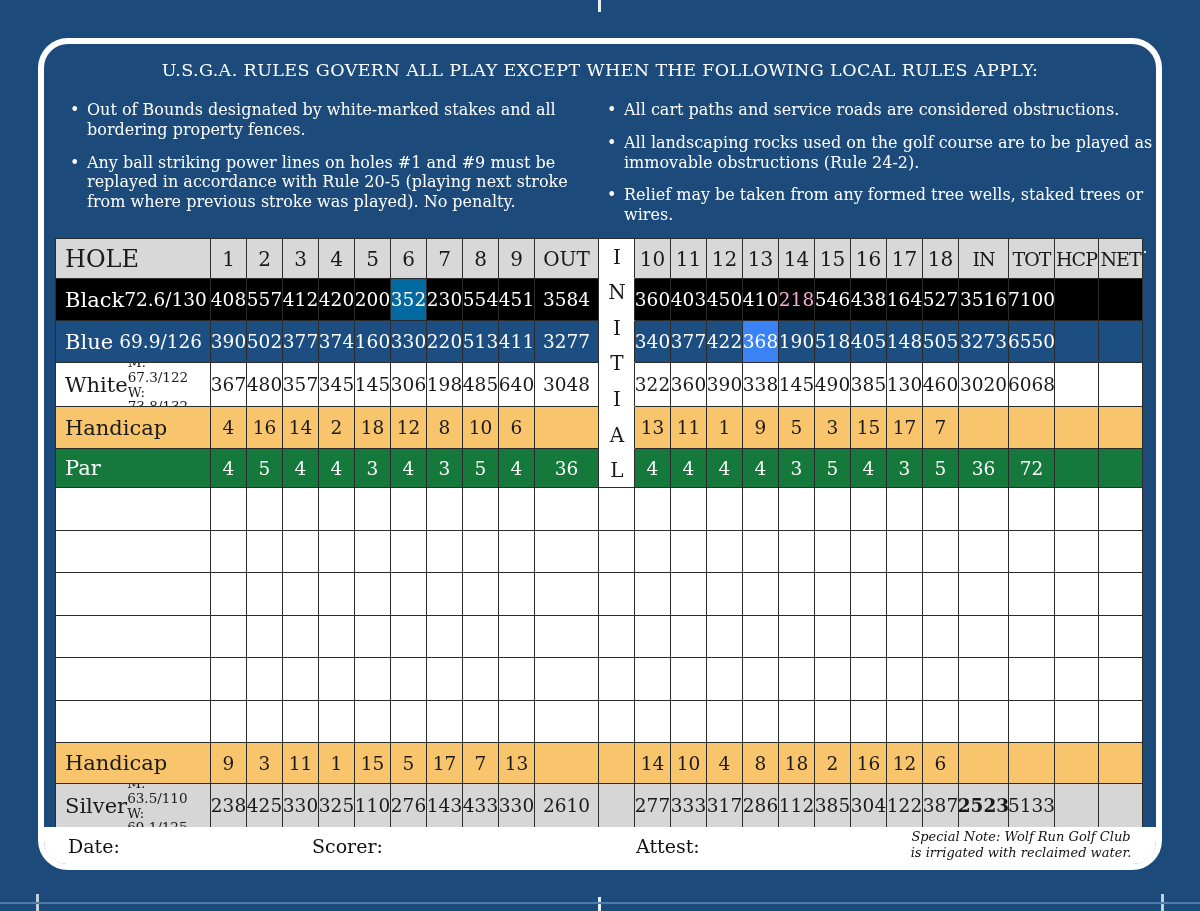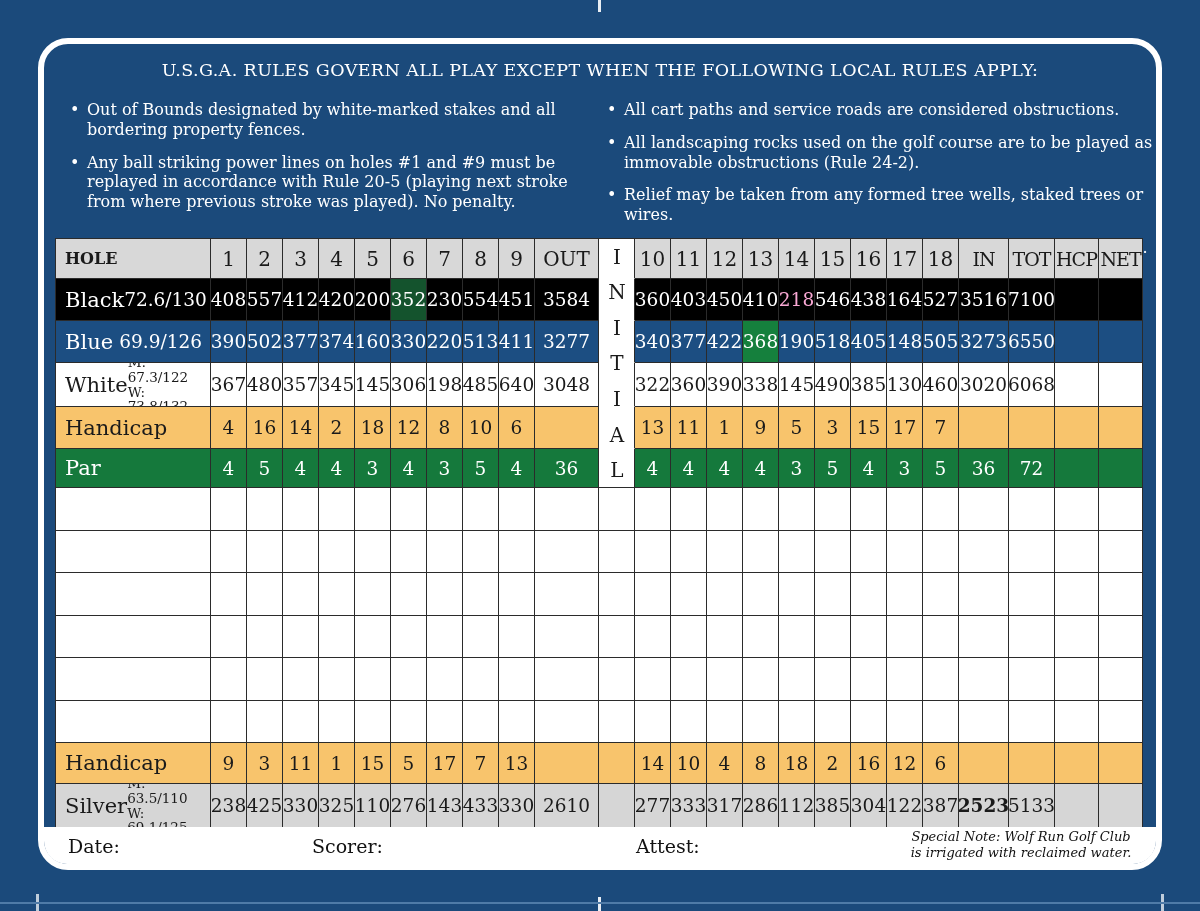--- a/index.html
+++ b/index.html
@@ -44,21 +44,21 @@
     background:#ffffff;
   }
   .cell{
     display:flex;align-items:center;justify-content:center;
     border-right:1px solid var(--bc);border-bottom:1px solid var(--bc);
     box-sizing:border-box;font-size:18.5px;overflow:hidden;
   }
   .header-cell{font-size:20px;}
   .tight{letter-spacing:-1px;font-size:19px;}
   .label-cell{justify-content:flex-start;padding:0 5px 0 9px;}
-  .hdr-label{font-size:16px;font-weight:bold;}
+  .hdr-label{font-size:24px;}
   .tee-label{font-size:21px;}
   .rating{margin-left:auto;font-size:18.5px;padding-right:3px;}
   .rating2{margin-left:auto;display:flex;flex-direction:column;
     font-size:13.5px;line-height:1.1;padding-right:1px;}
   #initial-overlay{
     position:absolute;left:544px;top:1px;width:36px;height:249px;
     display:flex;flex-direction:column;justify-content:space-around;
     align-items:center;color:#1a1a1a;font-size:20px;pointer-events:none;
   }
 
@@ -130,21 +130,21 @@
       <div class="cell header-cell tight" style="background: rgb(216, 216, 216); color: rgb(26, 26, 26);">NET</div>
       <div class="cell label-cell" style="background: rgb(0, 0, 0); color: rgb(255, 255, 255);">
         <span class="tee-label">Black</span>
         <span class="rating">72.6/130</span>
       </div>
       <div class="cell" style="background: rgb(0, 0, 0); color: rgb(255, 255, 255);">408</div>
       <div class="cell" style="background: rgb(0, 0, 0); color: rgb(255, 255, 255);">557</div>
       <div class="cell" style="background: rgb(0, 0, 0); color: rgb(255, 255, 255);">412</div>
       <div class="cell" style="background: rgb(0, 0, 0); color: rgb(255, 255, 255);">420</div>
       <div class="cell" style="background: rgb(0, 0, 0); color: rgb(255, 255, 255);">200</div>
-      <div class="cell" style="background: #14532d; color: rgb(255, 255, 255);">352</div>
+      <div class="cell" style="background: #0369a1; color: rgb(255, 255, 255);">352</div>
       <div class="cell" style="background: rgb(0, 0, 0); color: rgb(255, 255, 255);">230</div>
       <div class="cell" style="background: rgb(0, 0, 0); color: rgb(255, 255, 255);">554</div>
       <div class="cell" style="background: rgb(0, 0, 0); color: rgb(255, 255, 255);">451</div>
       <div class="cell" style="background: rgb(0, 0, 0); color: rgb(255, 255, 255);">3584</div>
       <div class="cell" style="background: rgb(255, 255, 255); color: rgb(255, 255, 255); border-bottom-color: transparent;"></div>
       <div class="cell" style="background: rgb(0, 0, 0); color: rgb(255, 255, 255);">360</div>
       <div class="cell" style="background: rgb(0, 0, 0); color: rgb(255, 255, 255);">403</div>
       <div class="cell" style="background: rgb(0, 0, 0); color: rgb(255, 255, 255);">450</div>
       <div class="cell" style="background: rgb(0, 0, 0); color: rgb(255, 255, 255);">410</div>
       <div class="cell" style="background: rgb(0, 0, 0); color: #f9a8d4;">218</div>
@@ -167,21 +167,21 @@
       <div class="cell" style="background: rgb(28, 78, 130); color: rgb(255, 255, 255);">160</div>
       <div class="cell" style="background: rgb(28, 78, 130); color: rgb(255, 255, 255);">330</div>
       <div class="cell" style="background: rgb(28, 78, 130); color: rgb(255, 255, 255);">220</div>
       <div class="cell" style="background: rgb(28, 78, 130); color: rgb(255, 255, 255);">513</div>
       <div class="cell" style="background: rgb(28, 78, 130); color: rgb(255, 255, 255);">411</div>
       <div class="cell" style="background: rgb(28, 78, 130); color: rgb(255, 255, 255);">3277</div>
       <div class="cell" style="background: rgb(255, 255, 255); color: rgb(255, 255, 255); border-bottom-color: transparent;"></div>
       <div class="cell" style="background: rgb(28, 78, 130); color: rgb(255, 255, 255);">340</div>
       <div class="cell" style="background: rgb(28, 78, 130); color: rgb(255, 255, 255);">377</div>
       <div class="cell" style="background: rgb(28, 78, 130); color: rgb(255, 255, 255);">422</div>
-      <div class="cell" style="background: #15803d; color: rgb(255, 255, 255);">368</div>
+      <div class="cell" style="background: #3b82f6; color: rgb(255, 255, 255);">368</div>
       <div class="cell" style="background: rgb(28, 78, 130); color: rgb(255, 255, 255);">190</div>
       <div class="cell" style="background: rgb(28, 78, 130); color: rgb(255, 255, 255);">518</div>
       <div class="cell" style="background: rgb(28, 78, 130); color: rgb(255, 255, 255);">405</div>
       <div class="cell" style="background: rgb(28, 78, 130); color: rgb(255, 255, 255);">148</div>
       <div class="cell" style="background: rgb(28, 78, 130); color: rgb(255, 255, 255);">505</div>
       <div class="cell" style="background: rgb(28, 78, 130); color: rgb(255, 255, 255);">3273</div>
       <div class="cell" style="background: rgb(28, 78, 130); color: rgb(255, 255, 255);">6550</div>
       <div class="cell" style="background: rgb(28, 78, 130); color: rgb(255, 255, 255);"></div>
       <div class="cell" style="background: rgb(28, 78, 130); color: rgb(255, 255, 255);"></div>
       <div class="cell label-cell" style="background: rgb(255, 255, 255); color: rgb(26, 26, 26);">

